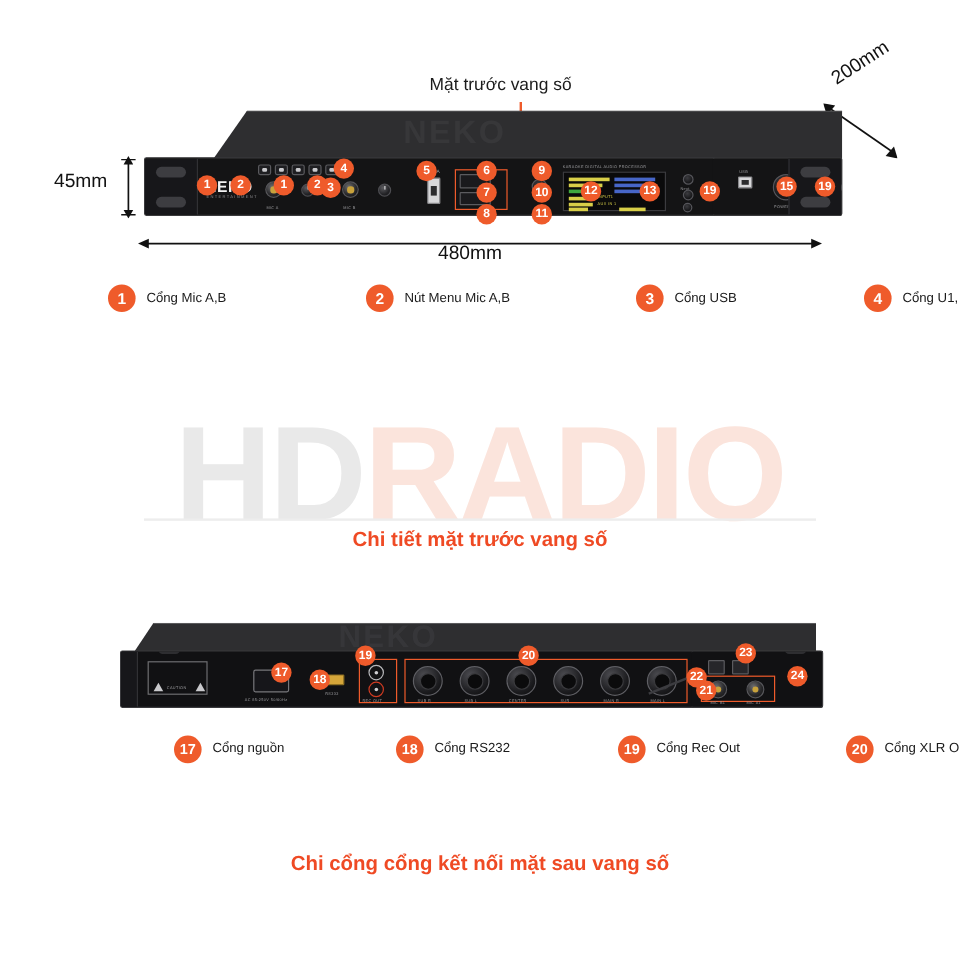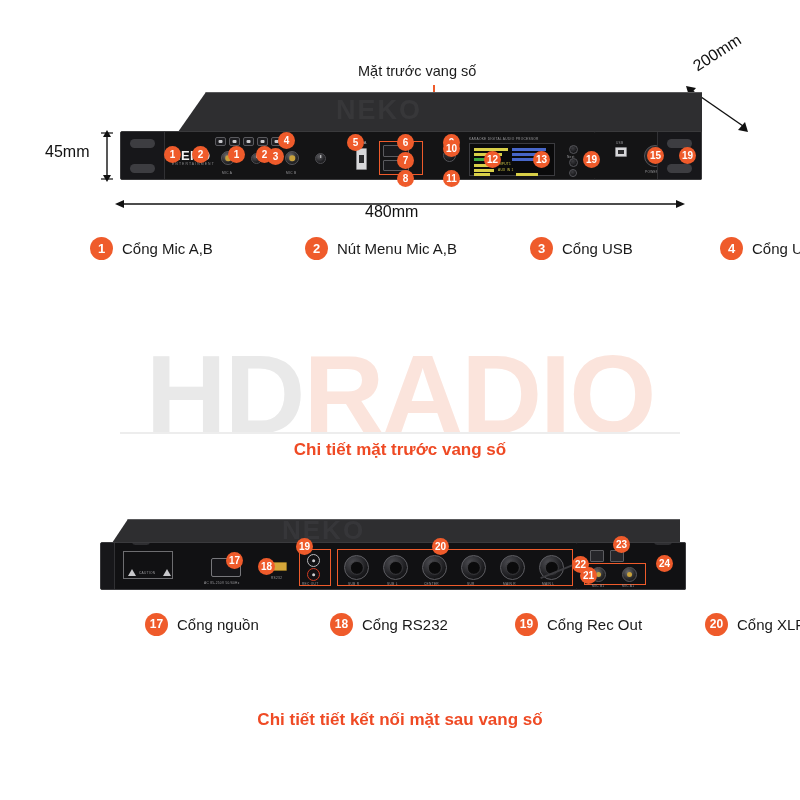--- a/index.html
+++ b/index.html
@@ -171,21 +171,21 @@
   }
   .li{ display:flex; align-items:center; gap:9px; }
   .li-badge{
     flex:0 0 auto; width:23px; height:23px; border-radius:50%;
     background:#ef5b2b; color:#fff; font-weight:bold; font-size:13px;
     display:flex; align-items:center; justify-content:center;
     font-family:"Liberation Sans", sans-serif;
   }
   .li-badge.two{ font-size:12px; }
   .li-text{
-    font-size:15px; color:#1a1a1a; white-space:nowrap;
+    font-size:11px; color:#1a1a1a; white-space:nowrap;
     font-family:"Liberation Sans", sans-serif;
   }
 
   .divider{
     position:absolute; height:2px; background:#ededed; z-index:3;
   }
   .caption{
     position:absolute; z-index:4;
     width:800px; text-align:center;
     color:#ef4a24; font-weight:bold; font-size:17px;
@@ -380,21 +380,21 @@
     <div class="badge badge-sm" style="left:192px; top:146px;">2</div>
     <div class="badge badge-sm" style="left:228px; top:146px;">1</div>
     <div class="badge badge-sm" style="left:256px; top:146px;">2</div>
     <div class="badge badge-sm" style="left:267px; top:148px;">3</div>
     <div class="badge badge-sm" style="left:278px; top:132px;">4</div>
     <div class="badge badge-sm" style="left:347px; top:134px;">5</div>
     <div class="badge badge-sm" style="left:397px; top:134px;">6</div>
     <div class="badge badge-sm" style="left:397px; top:152px;">7</div>
     <div class="badge badge-sm" style="left:397px; top:170px;">8</div>
     <div class="badge badge-sm" style="left:443px; top:134px;">9</div>
-    <div class="badge badge-sm" style="left:443px; top:140px;">10</div>
+    <div class="badge badge-sm" style="left:443px; top:152px;">10</div>
     <div class="badge badge-sm" style="left:443px; top:170px;">11</div>
     <div class="badge badge-sm" style="left:484px; top:151px;">12</div>
     <div class="badge badge-sm" style="left:533px; top:151px;">13</div>
     <div class="badge badge-sm" style="left:583px; top:151px;">19</div>
     <div class="badge badge-sm" style="left:647px; top:147px;">15</div>
     <div class="badge badge-sm" style="left:679px; top:147px;">19</div>
   </div>
 
   <div class="legend" id="legend-front">
     <div class="li">
@@ -530,15 +530,15 @@
       </div>
 
     <div class="li">
         <div class="li-badge two">20</div>
         <div class="li-text">Cổng XLR Out</div>
       </div>
 
   </div>
 
   <div class="divider" style="left:120px; top:702px; width:560px; background:transparent;"></div>
-  <div class="caption" style="left:0; top:710px;">Chi tiết tiết kết nối mặt sau vang số</div>
+  <div class="caption" style="left:0; top:710px;">Chi cổng cổng kết nối mặt sau vang số</div>
 
 </div>
 
 </body></html>

